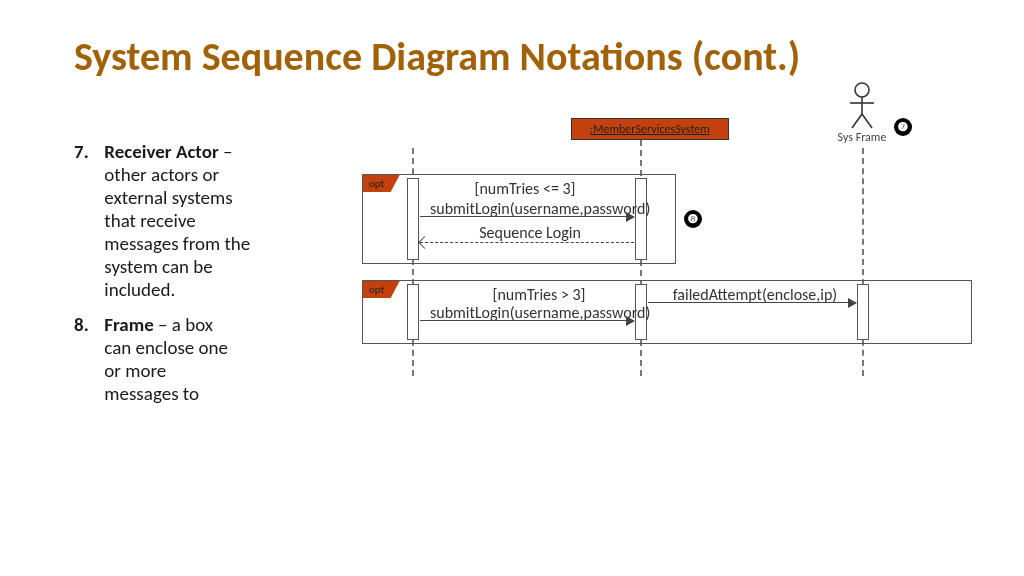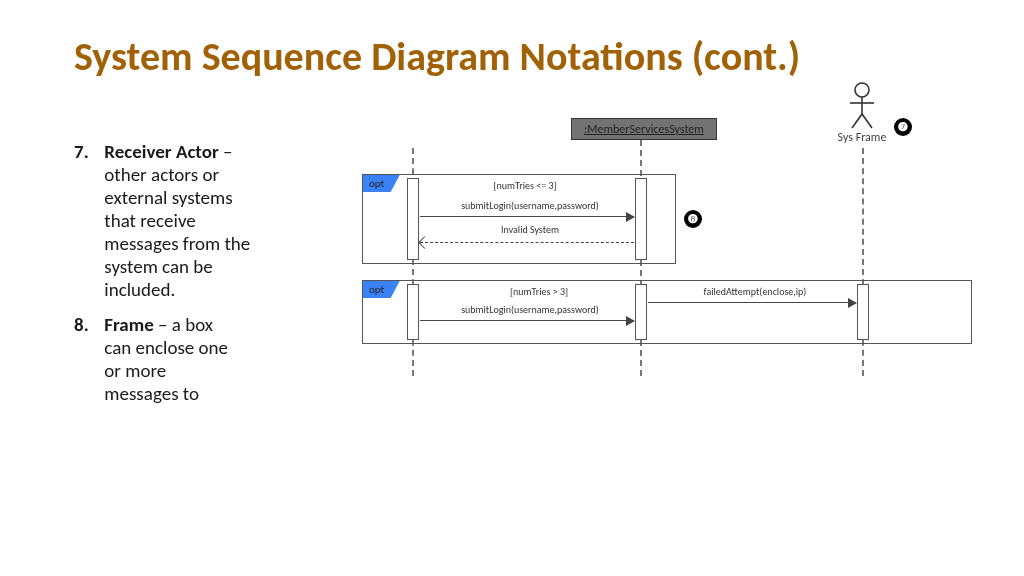--- a/index.html
+++ b/index.html
@@ -60,52 +60,52 @@
     width: 80px;
     text-align: center;
     font-size: 12px;
     color: #444;
   }
   .stick svg { display: block; margin: 0 auto; }
 
   .obj-box {
     position: absolute;
     border: 1.5px solid #333;
-    padding: 3px 12px;
+    padding: 3px 18px;
     font-size: 12px;
     text-decoration: underline;
-    background: #737373;
+    background: #c2410c;
   }
 
   .activation {
     position: absolute;
     width: 12px;
     background: #fff;
     border: 1.2px solid #555;
   }
 
   .frame {
     position: absolute;
     border: 1.2px solid #555;
     background: rgba(255,255,255,0);
   }
   .frame-lbl {
     position: absolute; left: -1px; top: -1px;
     border: 1.2px solid #555;
     border-right: none;
     border-bottom: none;
-    background: #3b82f6;
+    background: #c2410c;
     font-size: 11px;
     padding: 2px 16px 2px 6px;
     clip-path: polygon(0 0, 100% 0, 75% 100%, 0 100%);
   }
 
   .msg {
     position: absolute;
-    font-size: 10px;
+    font-size: 16px;
     color: #333;
     text-align: center;
   }
   .arrow {
     position: absolute;
     height: 0;
     border-top: 1.3px solid #444;
   }
   .arrow.dashed { border-top-style: dashed; }
   .arrow .head-r, .arrow .head-l {
@@ -185,21 +185,21 @@
   <div class="activation" style="left:577px; top:198px; height:56px;"></div>
 
   <div class="frame" style="left:82px; top:88px; width:314px; height:90px;">
     <div class="frame-lbl">opt</div>
   </div>
   <div class="msg" style="left:170px; top:93px; width:150px;">[numTries &lt;= 3]</div>
   <div class="msg" style="left:150px; top:113px; width:200px;">submitLogin(username,password)</div>
   <div class="arrow" style="left:140px; top:130px; width:214px;">
       <div class="head-r"></div>
     </div>
-  <div class="msg" style="left:190px; top:137px; width:120px;">Invalid System</div>
+  <div class="msg" style="left:190px; top:137px; width:120px;">Sequence Login</div>
   <div class="arrow dashed" style="left:140px; top:156px; width:214px;">
       <div class="head-l open"></div>
     </div>
 
   <div class="frame" style="left:82px; top:194px; width:610px; height:64px;">
     <div class="frame-lbl">opt</div>
   </div>
   <div class="msg" style="left:184px; top:199px; width:150px;">[numTries &gt; 3]</div>
   <div class="msg" style="left:150px; top:217px; width:200px;">submitLogin(username,password)</div>
   <div class="arrow" style="left:140px; top:234px; width:214px;">

